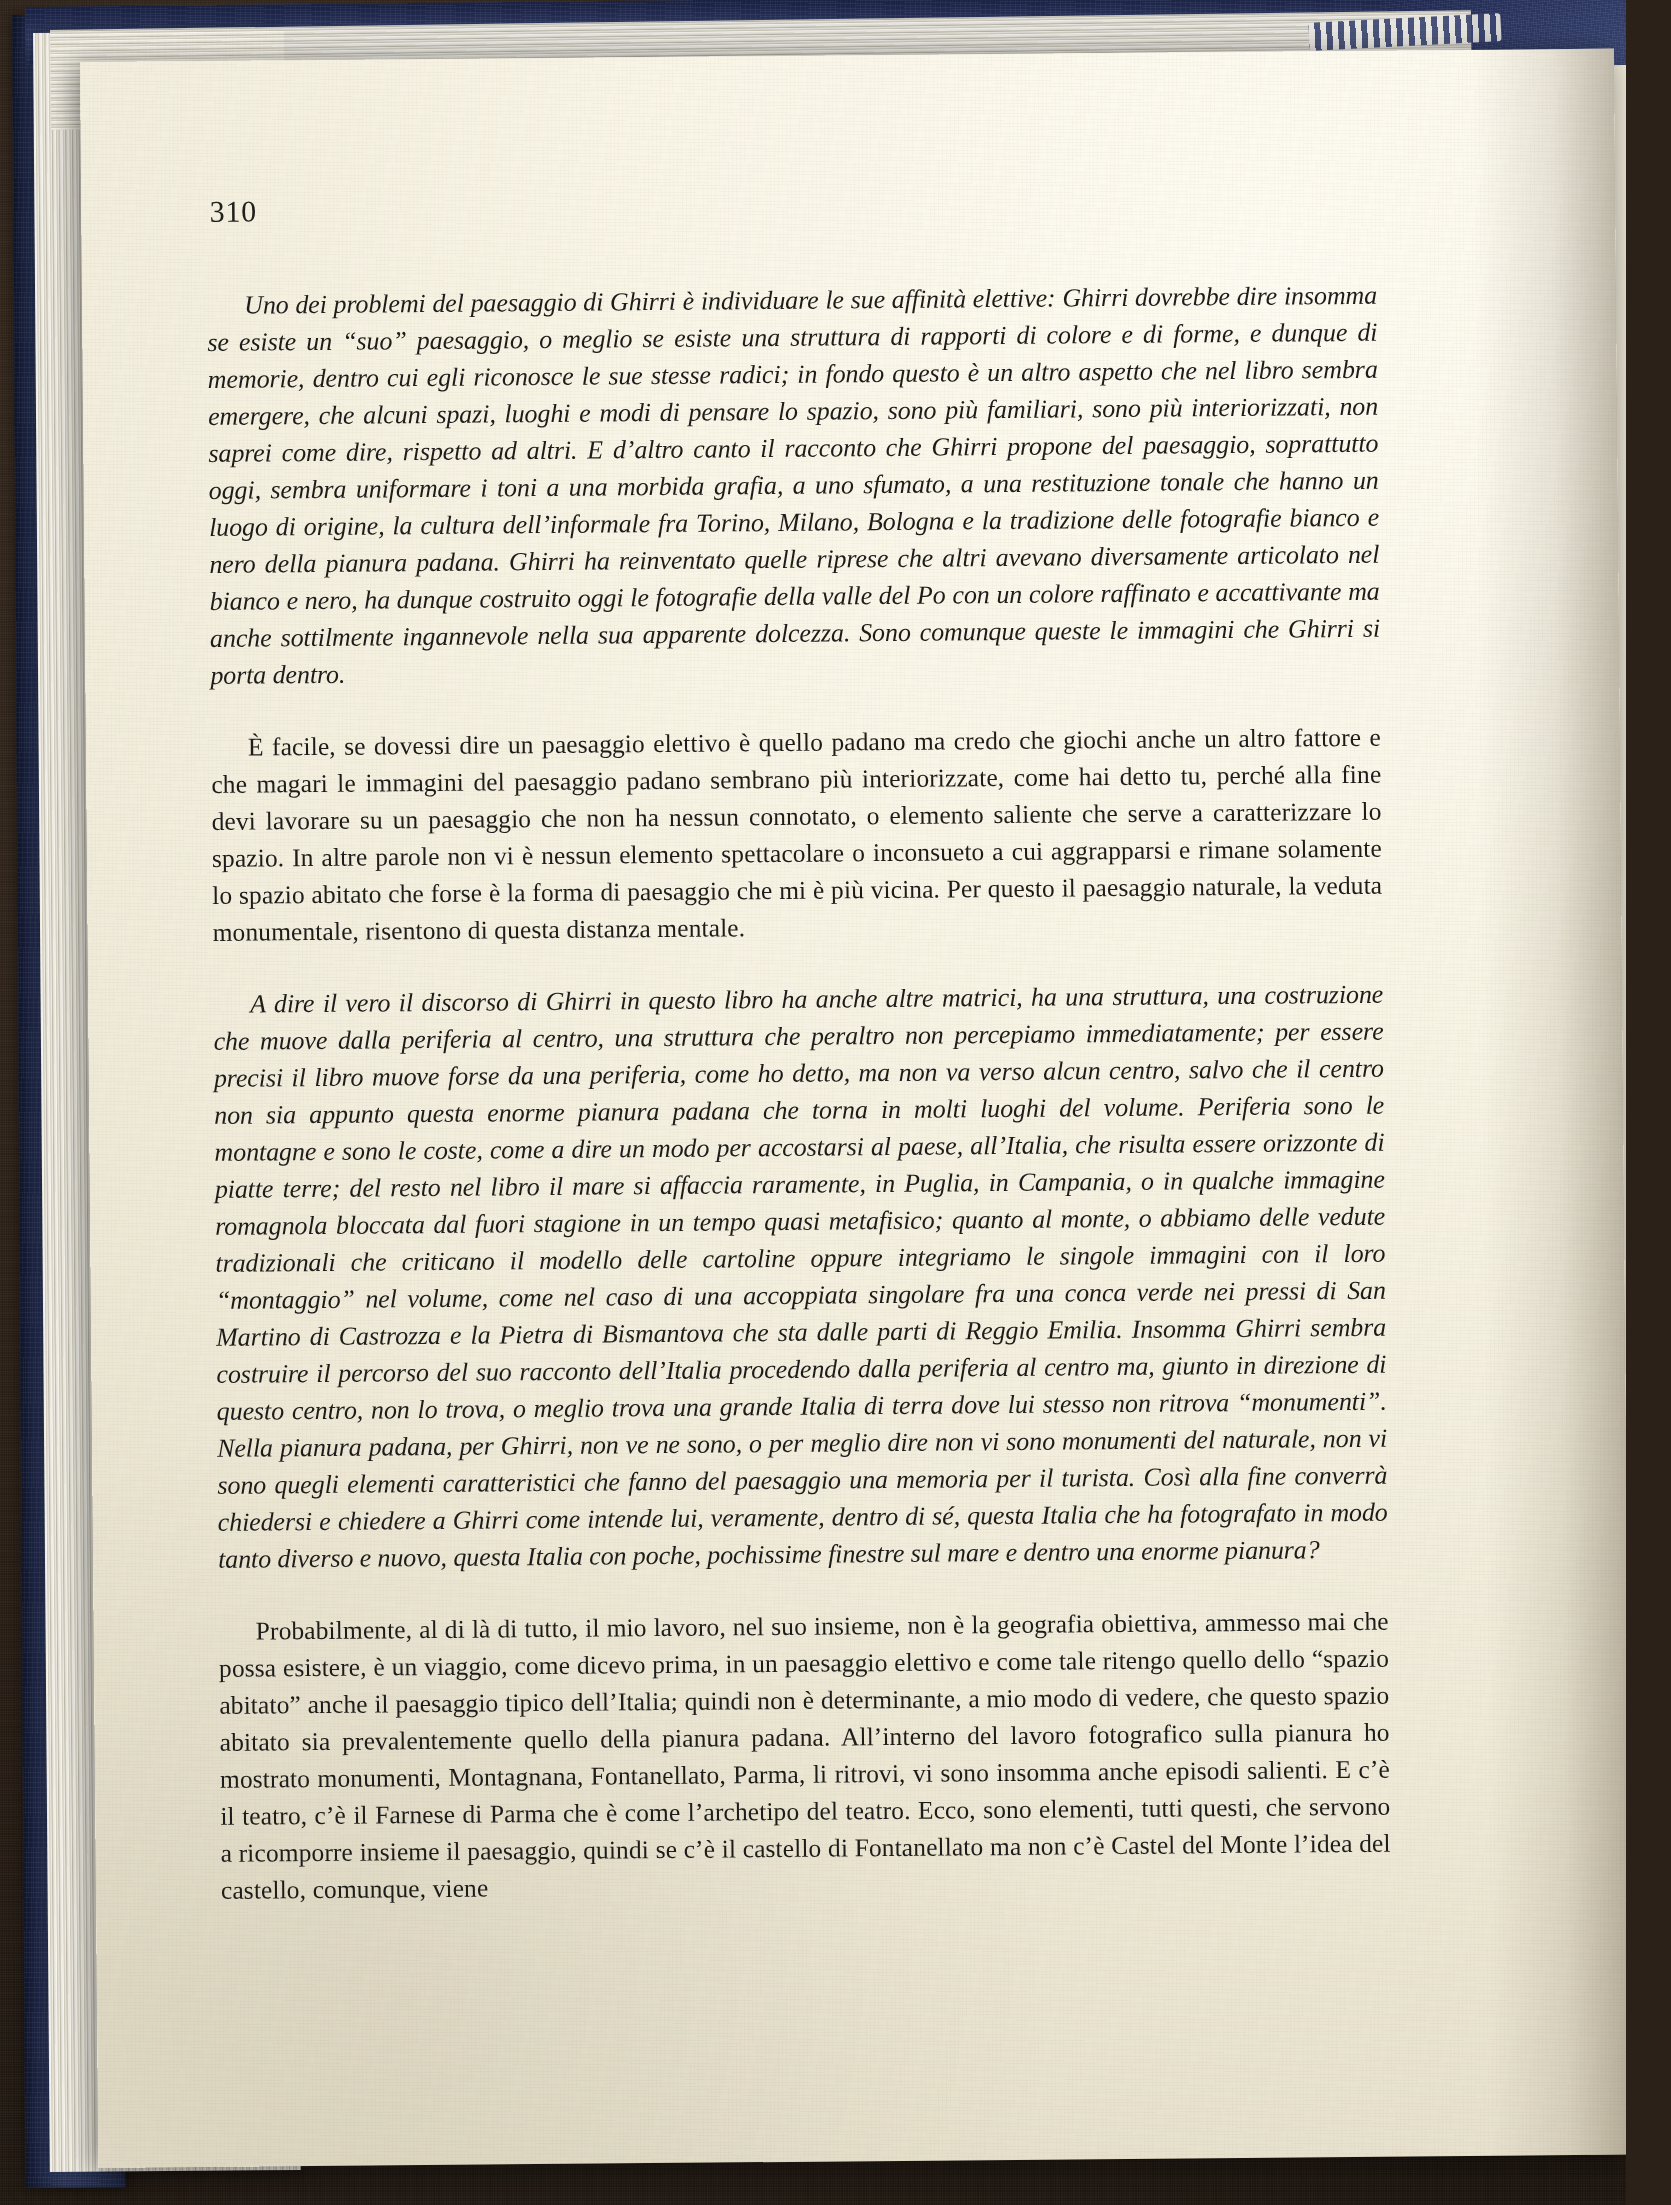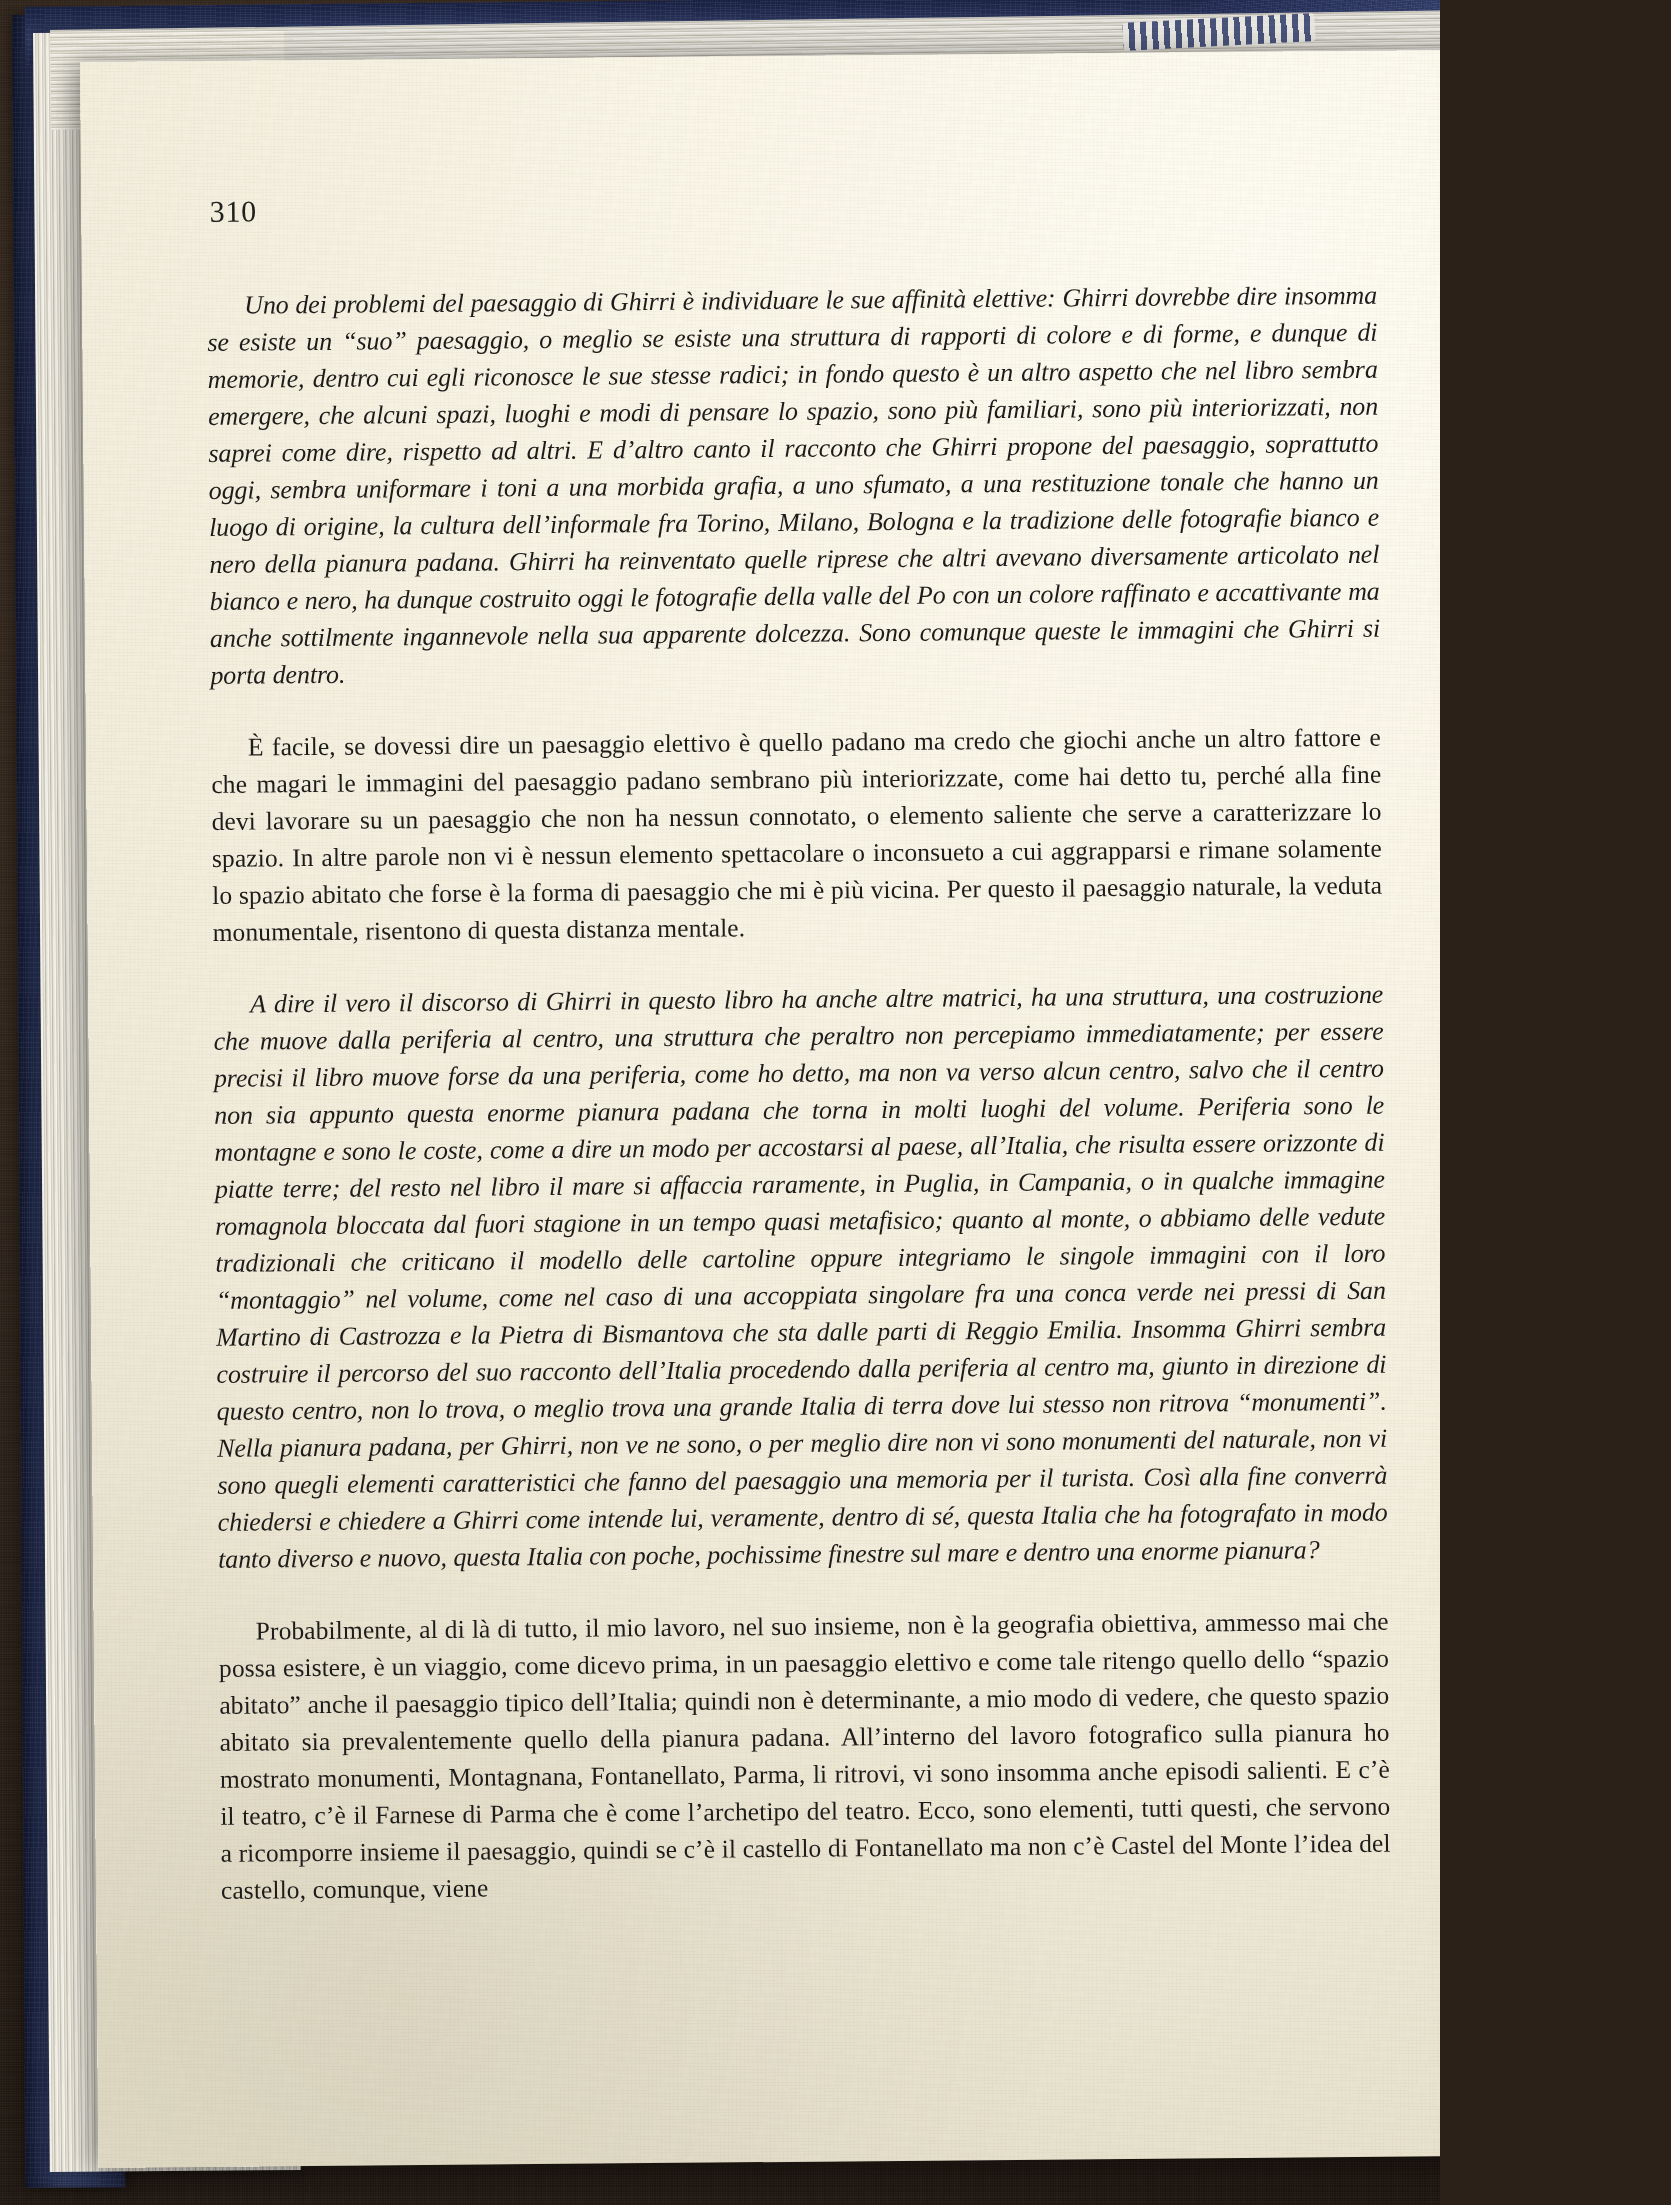--- a/index.html
+++ b/index.html
@@ -1,23 +1,23 @@
 <!DOCTYPE html>
 <html style="font-size:13.4px"><head>
 <meta charset="utf-8">
 <title>Scanned book page 310</title>
 <style>
   html,body{margin:0;padding:0;background:#2b2119;}
   body{width:1671px;height:2205px;overflow:hidden;
        font-family:"Liberation Serif", serif;}
 
   
-  #scene{position:relative;width:1424px;height:2205px;overflow:hidden;
+  #scene{position:relative;width:1626px;height:2205px;overflow:hidden;
          background:
-           radial-gradient(120% 90% at 30% 20%, #3a2d22 0%, #2e231a 45%, #1e1610 100%); padding-left: 16px;}
+           radial-gradient(120% 90% at 30% 20%, #3a2d22 0%, #2e231a 45%, #1e1610 100%);}
 
   
   #scene::before{content:"";position:absolute;inset:0;pointer-events:none;
     background-image:
       repeating-linear-gradient(0deg, rgba(255,255,255,.022) 0 0.8px, rgba(0,0,0,.022) 0.8px 1.7px),
       repeating-linear-gradient(90deg, rgba(255,255,255,.018) 0 0.8px, rgba(0,0,0,.018) 0.8px 1.7px);
     opacity:.9;}
 
   
   .cover{position:absolute;background:#2e3a63;}

